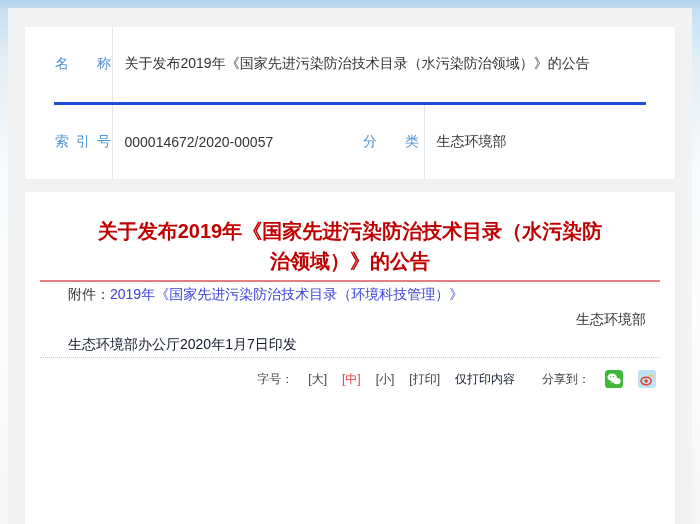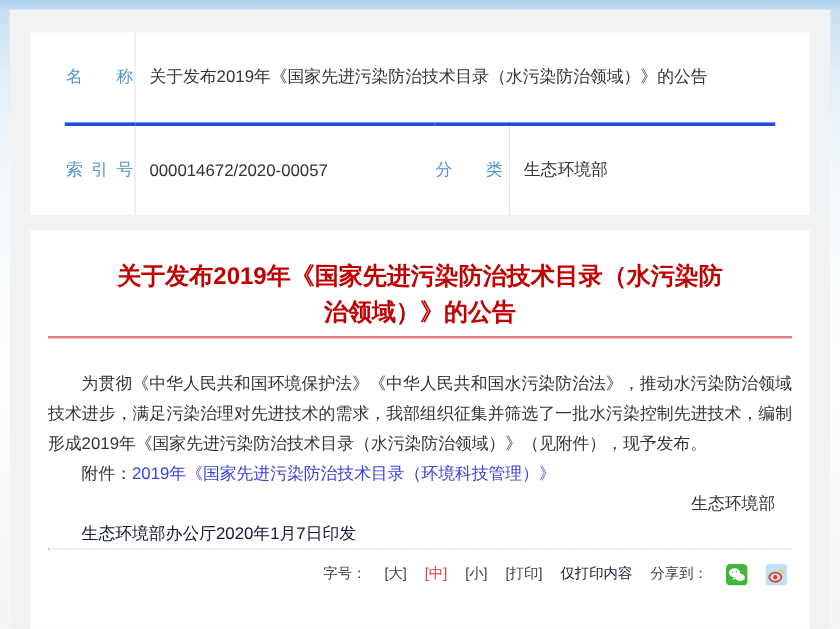--- a/index.html
+++ b/index.html
@@ -40,26 +40,26 @@
     margin:25px 0 0 0;font-size:14px;line-height:25px;color:#333;
     text-indent:2em;text-align:justify;
   }
   .attach{margin:0;font-size:14px;line-height:25px;color:#333;text-indent:2em;}
   .attach-link{color:var(--link_blue,#3a41da);text-decoration:none;cursor:pointer;}
   .signature{font-size:14px;line-height:25px;color:#333;text-align:right;padding-right:14px;}
   .issue{margin:0;font-size:14px;line-height:25px;color:#0f172a;text-indent:2em;}
   .foot-divider{border-top:1px dotted #c8c8c8;margin-top:0;}
   .tools{
     padding:12px 4px 0 0;text-align:right;font-size:12px;color:#404040;
-    display:flex;justify-content:flex-end;align-items:flex-start;gap:15px;
+    display:flex;justify-content:flex-end;align-items:flex-end;gap:15px;
   }
   .tools a{color:#404040;text-decoration:none;cursor:pointer;}
   .tools a.red{color:var(--accent_red,#e03c3c);}
   .tools a.gray{color:#0f172a;}
-  .share-label{margin-left:0;}
+  .share-label{margin-left:12px;}
   .icon{display:inline-block;width:18px;height:18px;vertical-align:middle;cursor:pointer;}
   .icon svg{display:block;width:18px;height:18px;}
 </style>
 </head>
 <body>
 
 <div class="page">
 
   <div class="meta-card">
     <table class="meta">
@@ -80,21 +80,20 @@
         <td class="lbl2"><span class="jlabel">分类</span></td>
         <td class="val">生态环境部</td>
       </tr>
     </tbody>
       </table>
   </div>
 
   <div class="content-card">
     <h1 class="title">关于发布2019年《国家先进污染防治技术目录（水污染防治领域）》的公告</h1>
     <div class="red-divider"></div>
-    <p class="para">为贯彻《中华人民共和国环境保护法》《中华人民共和国水污染防治法》，推动水污染防治领域技术进步，满足污染治理对先进技术的需求，我部组织征集并筛选了一批水污染控制先进技术，编制形成2019年《国家先进污染防治技术目录（水污染防治领域）》（见附件），现予发布。</p>
     <p class="attach"><span>附件：</span><a href="#" class="attach-link">2019年《国家先进污染防治技术目录（环境科技管理）》</a></p>
     <div class="signature">
       <div>生态环境部</div>
     </div>
     <p class="issue">生态环境部办公厅2020年1月7日印发</p>
     <div class="foot-divider"></div>
     <div class="tools">
       <span>字号：</span>
       <a>[大]</a>
       <a class="red">[中]</a>

